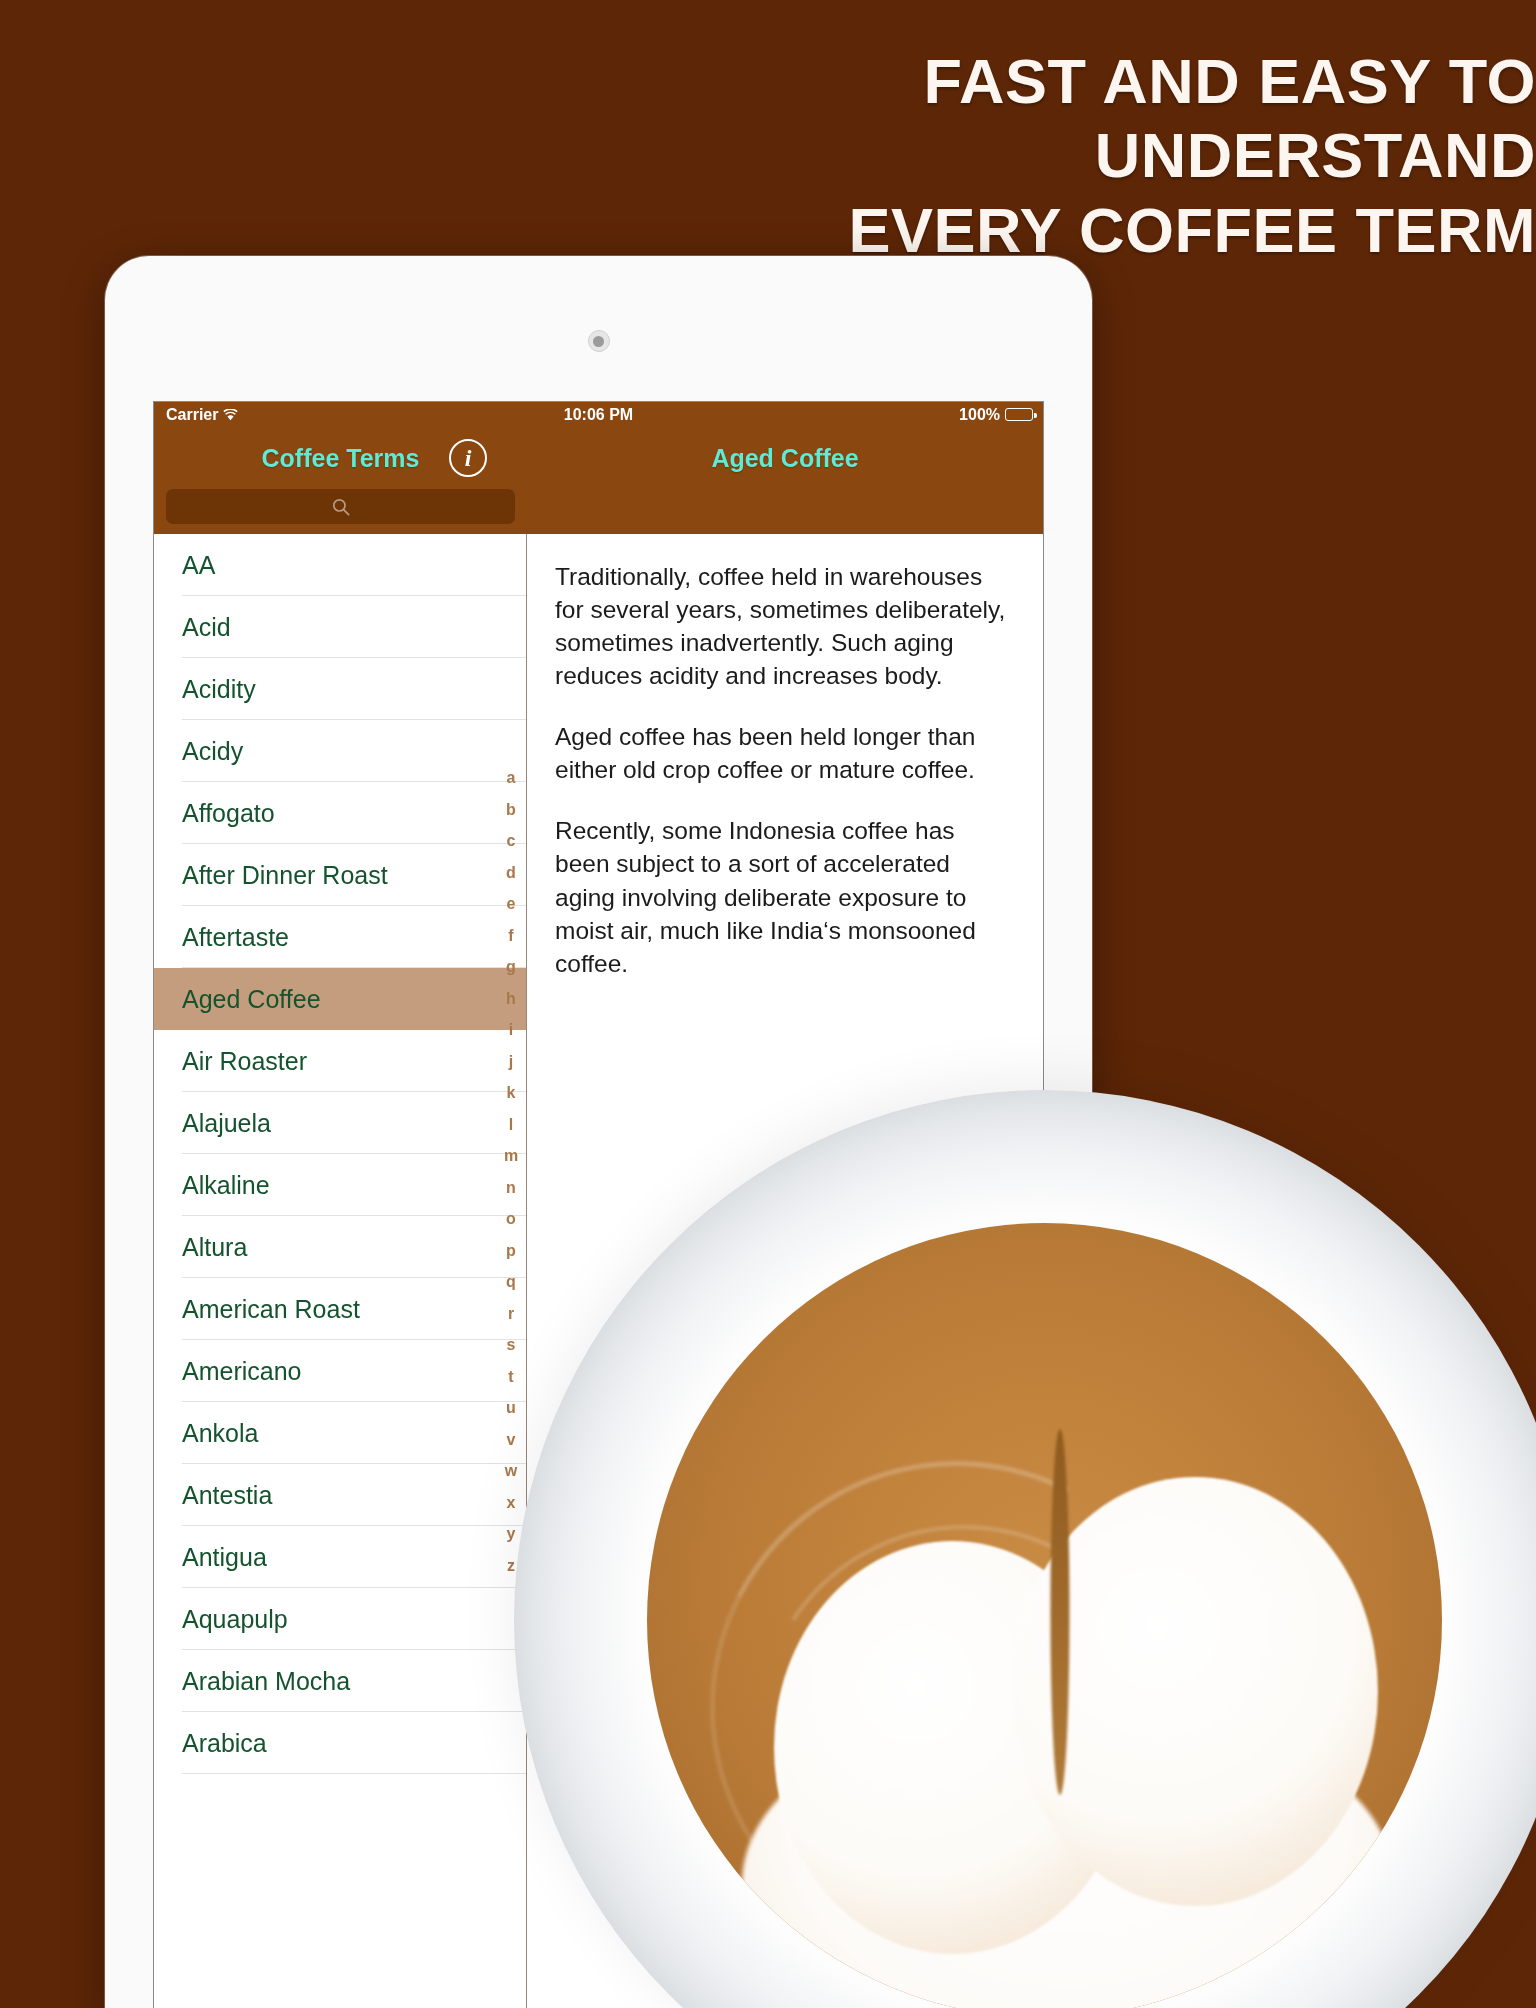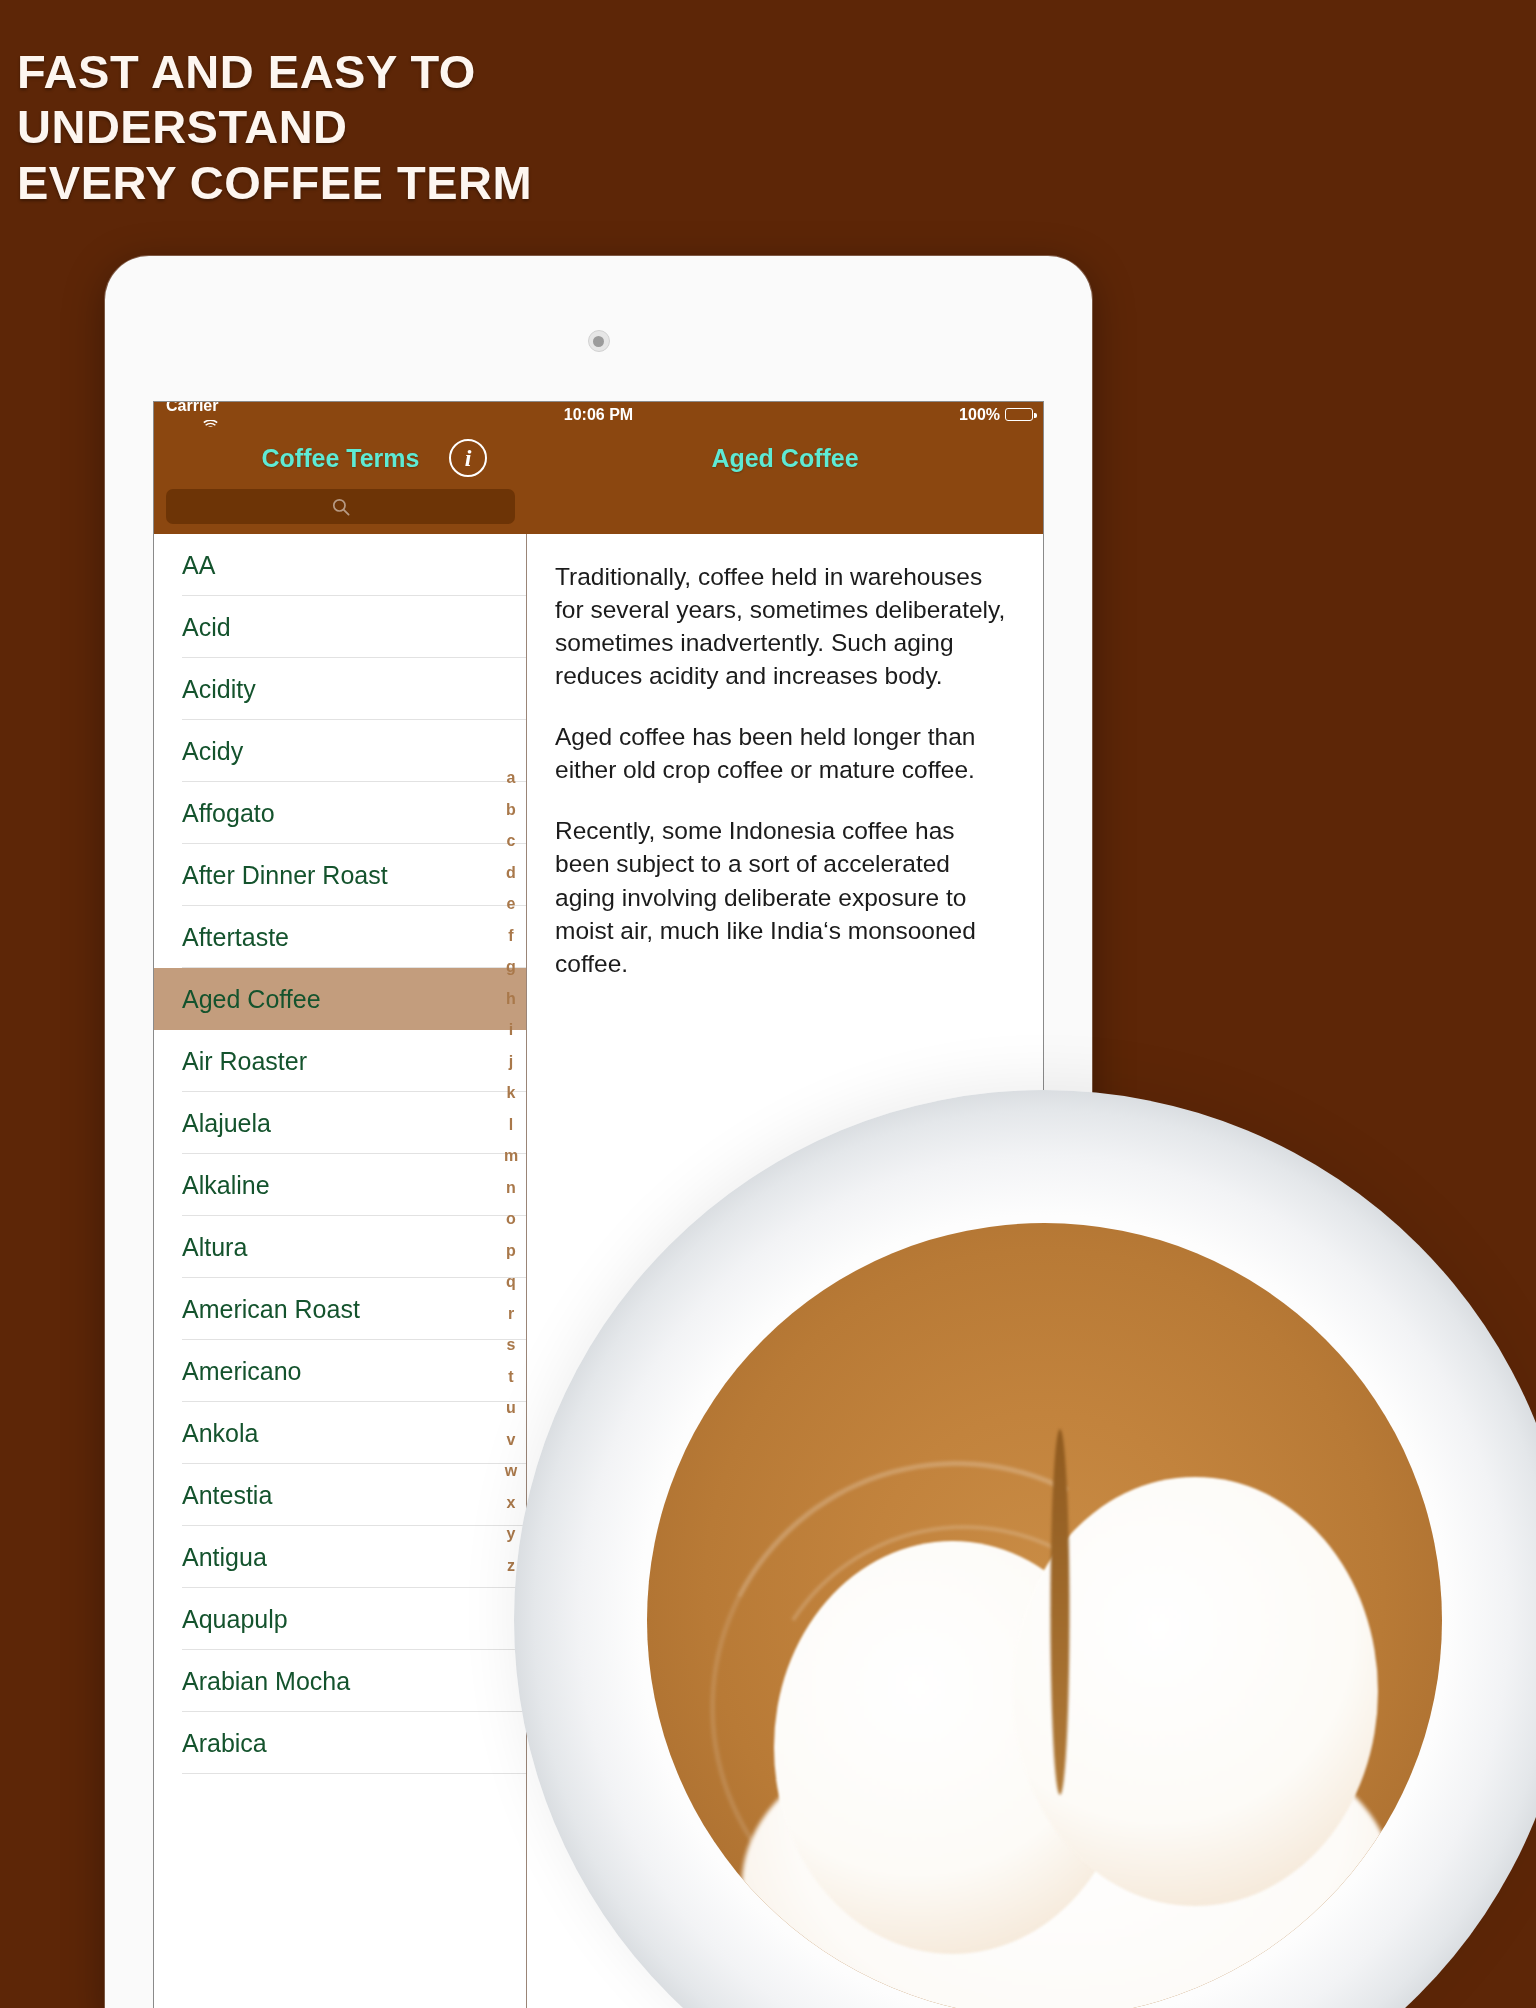--- a/index.html
+++ b/index.html
@@ -7,28 +7,27 @@
   body {
     background:#5d2607;
     font-family:"Liberation Sans", sans-serif;
     overflow:hidden;
     position:relative;
   }
 
   
   .headline {
     position:absolute; top:44px; left:0; width:100%;
-    text-align:left;
+    text-align:right;
     color:#fdf6f0;
-    font-size:47px;
+    font-size:63px;
     font-weight:bold;
     letter-spacing:0.5px;
     line-height:1.18;
     text-shadow:0 2px 3px rgba(0,0,0,.35);
-    padding-left:17px;
   }
   .headline div { white-space:nowrap; }
 
   
   .tablet {
     position:absolute;
     left:105px; top:256px;
     width:987px; height:1760px;
     background:#fafafa;
     border-radius:44px 44px 0 0;
@@ -55,21 +54,21 @@
     border-bottom:none;
   }
 
   
   .statusbar {
     height:25px; background:#8b4710;
     display:flex; align-items:center;
     color:#fff; font-size:16px; font-weight:bold;
     position:relative;
   }
-  .sb-left { position:absolute; left:12px; display:flex; align-items:flex-end; gap:5px;flex-direction:column; }
+  .sb-left { position:absolute; left:12px; display:flex; align-items:center; gap:5px; }
   .sb-center { position:absolute; left:0; width:100%; text-align:center; }
   .sb-right { position:absolute; right:10px; display:flex; align-items:center; gap:5px; }
   .wifi { width:15px; height:12px; position:relative; display:inline-block; }
   .wifi svg { display:block; }
   .battery {
     width:28px; height:13px; border:1.6px solid #fff; border-radius:3px;
     position:relative; padding:1.5px;
   }
   .battery:after {
     content:""; position:absolute; right:-5px; top:3.5px;

